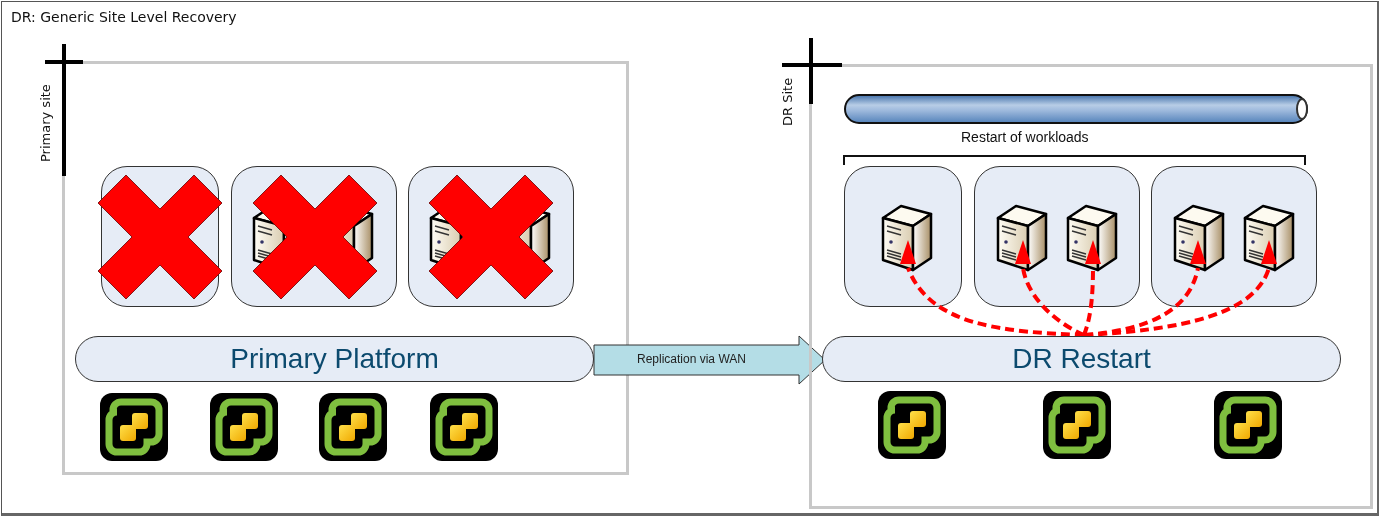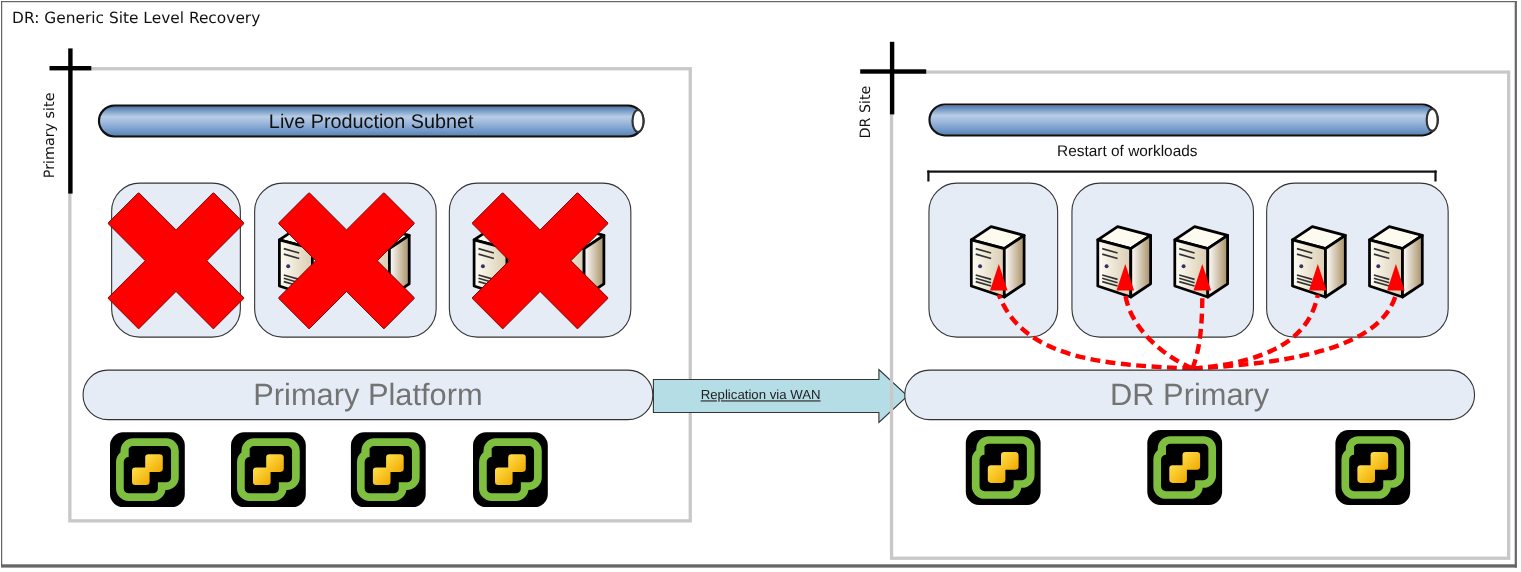--- a/index.html
+++ b/index.html
@@ -10,46 +10,42 @@
   .site-box { position:absolute; border:3px solid #c8c8c8; box-sizing:border-box; }
   .site-label { position:absolute; font-family:"DejaVu Sans", sans-serif; font-size:13px; color:#111; transform:rotate(-90deg); transform-origin:left top; white-space:nowrap; }
   .cross-v { position:absolute; width:4px; background:#000; }
   .cross-h { position:absolute; height:4px; background:#000; }
   .pipe { position:absolute; height:30px; border:2.5px solid #111; border-radius:16px; box-sizing:border-box;
           background:linear-gradient(to bottom,#4e7ab0 0%,#b8cde6 35%,#9fbadd 55%,#5a87bd 100%);
           display:flex; align-items:center; justify-content:center; font-size:18px; color:#111; }
   .pipe-end { position:absolute; right:-2px; top:2px; width:12px; height:22px; border:2px solid #333; border-radius:50%; background:#fff; box-sizing:border-box; }
   .host-box { position:absolute; background:#e6ecf6; border:1.5px solid #333; border-radius:26px; box-sizing:border-box; }
   .platform { position:absolute; height:46px; background:#e6ecf6; border:1.5px solid #333; border-radius:23px; box-sizing:border-box;
-              display:flex; align-items:center; justify-content:center; font-size:28px; color:#737373; }
+              display:flex; align-items:center; justify-content:center; font-size:28px; color:#0c4a6e; }
   .arrow { position:absolute; }
-  .arrow-label { position:absolute; font-size:12px; color:#222;text-decoration:underline; }
+  .arrow-label { position:absolute; font-size:12px; color:#222; }
   .restart-label { position:absolute; font-size:14px; color:#111; }
   .bracket { position:absolute; border:2.5px solid #111; border-bottom:none; box-sizing:border-box; height:10px; }
   .vsphere { position:absolute; width:70px; height:70px; }
   .server { position:absolute; width:52px; height:72px; }
   .xmark { position:absolute; }
   svg { overflow:visible; }
 </style>
 </head>
 <body>
 
 <div id="canvas">
   <div class="frame"></div>
   <div class="diagram-title">DR: Generic Site Level Recovery</div>
 
   <div class="site-box" style="left:62px;top:61px;width:567px;height:414px;"></div>
   <div class="cross-v" style="left:62px;top:44px;height:132px;"></div>
   <div class="cross-h" style="left:45px;top:60px;width:38px;"></div>
   <div class="site-label" style="left:38px;top:162px;">Primary site</div>
 
-  <div class="pipe" style="left:89px;top:95px;width:497px;">
-    <span>Live Production Subnet</span>
-    <span class="pipe-end"></span>
-  </div>
 
   <div class="host-box" style="left:101px;top:166px;width:118px;height:141px;"></div>
   <div class="host-box" style="left:231px;top:166px;width:166px;height:141px;"></div>
   <div class="host-box" style="left:408px;top:166px;width:166px;height:141px;"></div>
 
   <svg class="server" style="left:252px;top:200px;" viewBox="0 0 52 72">
       <use href="#srv"></use>
     </svg>
   <svg class="server" style="left:322px;top:200px;" viewBox="0 0 52 72">
       <use href="#srv"></use>
@@ -136,21 +132,21 @@
     <g fill="#ff0000">
       <polygon points="900,264 916,264 908,240"></polygon>
       <polygon points="1015,264 1031,264 1023,240"></polygon>
       <polygon points="1085,264 1101,264 1093,240"></polygon>
       <polygon points="1190,264 1206,264 1198,240"></polygon>
       <polygon points="1261,264 1277,264 1269,240"></polygon>
     </g>
   </svg>
 
   <div class="platform" style="left:822px;top:336px;width:519px;">
-    <span>DR Primary</span>
+    <span>DR Restart</span>
   </div>
 
   <svg class="vsphere" style="left:877px;top:390px;" viewBox="0 0 70 70">
       <use href="#vs"></use>
     </svg>
   <svg class="vsphere" style="left:1042px;top:390px;" viewBox="0 0 70 70">
       <use href="#vs"></use>
     </svg>
   <svg class="vsphere" style="left:1213px;top:390px;" viewBox="0 0 70 70">
       <use href="#vs"></use>

